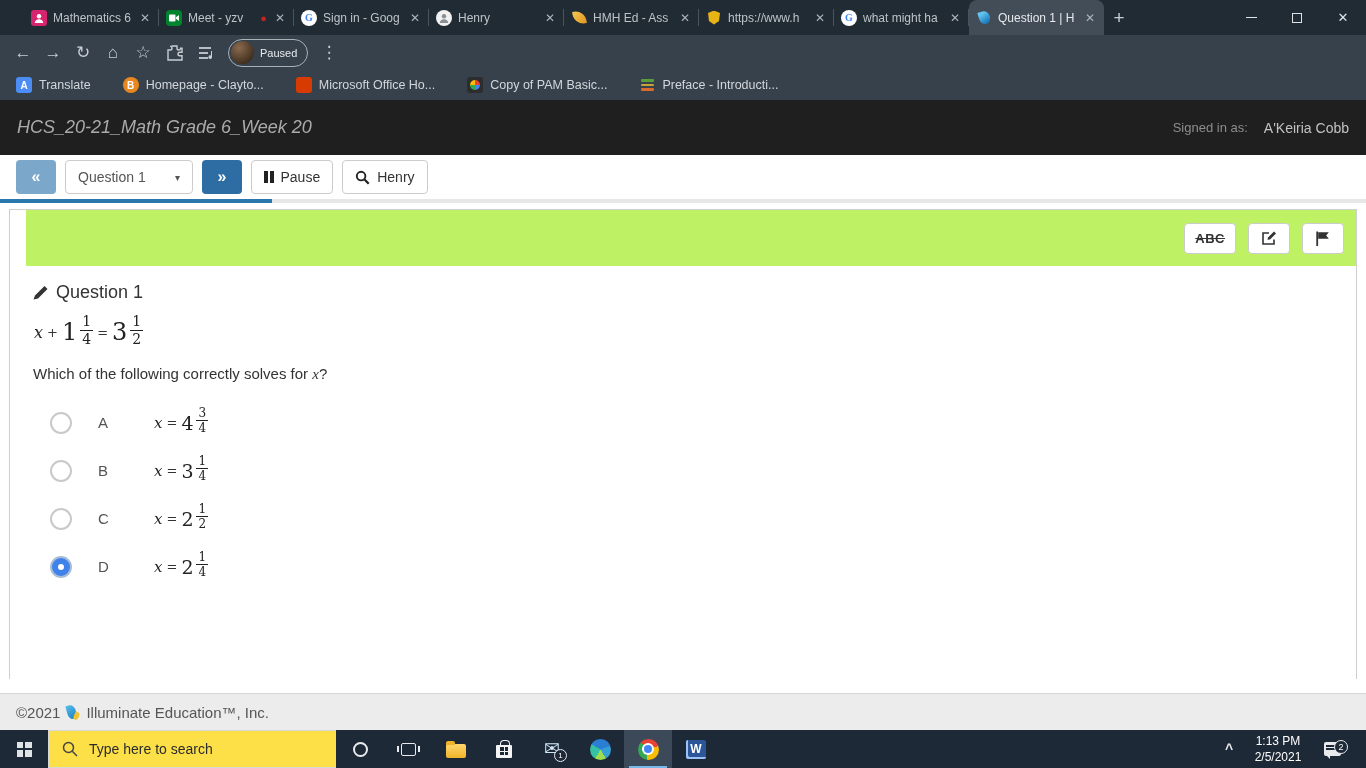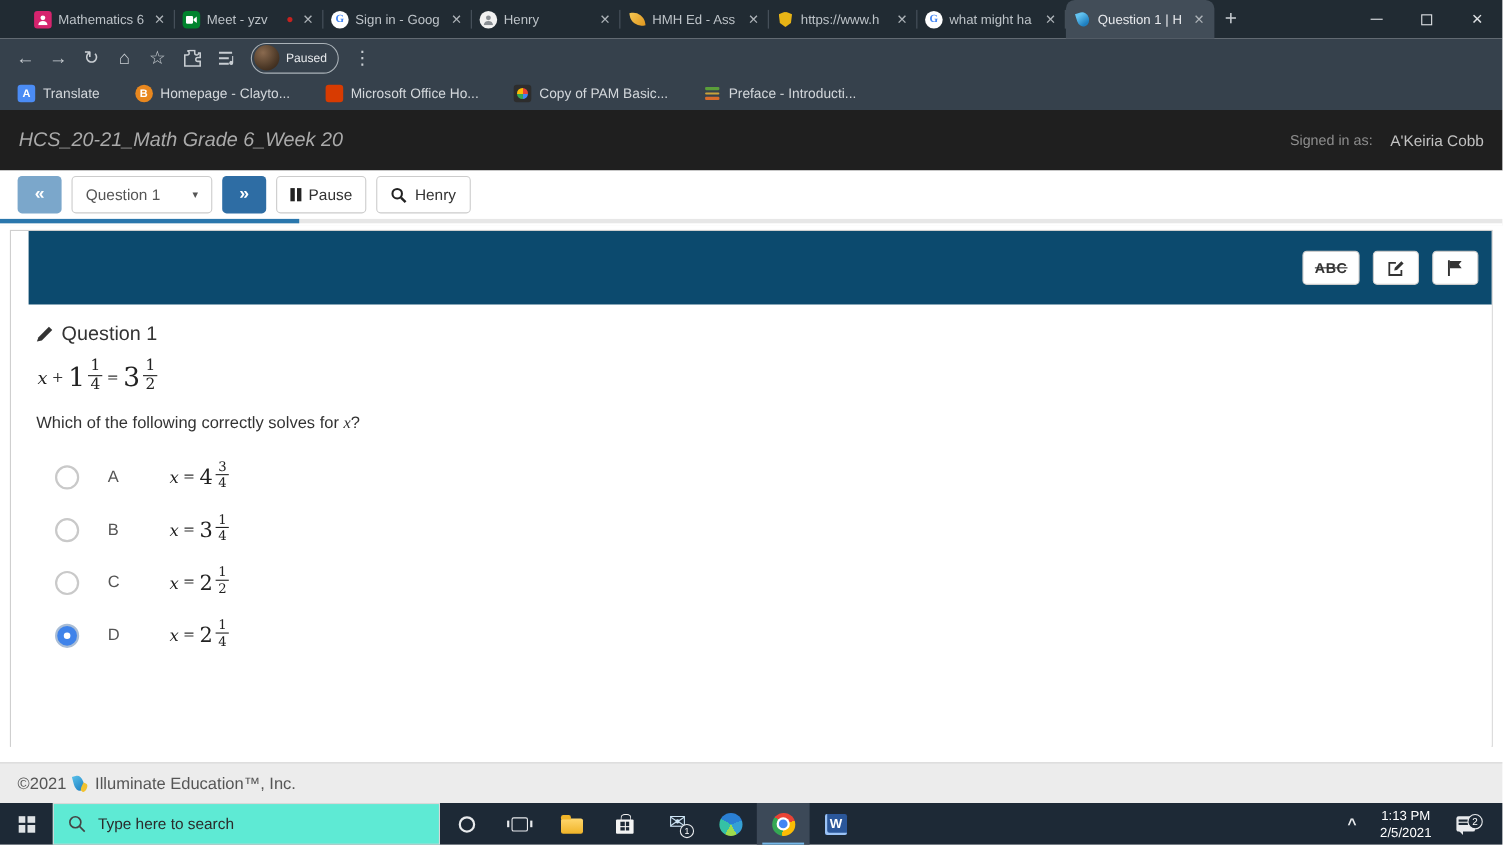--- a/index.html
+++ b/index.html
@@ -75,21 +75,21 @@
   .pause-glyph { display:flex; gap:2.5px; }
   .pause-glyph span { width:3.5px; height:12px; background:#222; display:block; }
   .review-btn { margin-left:auto; }
 
   .progress { height:6px; background:#e7e7e7; border-bottom:2px solid #fff; }
   .progress-fill { height:100%; background:#2a77ad; }
 
   
   .main { height:488px; padding:4px 9px 0; background:#fff; }
   .panel { border:1px solid #cfcfcf; height:470px; }
-  .panel-tools { height:67px; background:#0c4a6e; display:flex; justify-content:flex-end; align-items:center; padding:0 12px; gap:12px;margin-left:16px; }
+  .panel-tools { height:56px; background:#bef264; display:flex; justify-content:flex-end; align-items:center; padding:0 12px; gap:12px;margin-left:16px; }
   .tool-btn { height:31px; min-width:42px; background:#fff; border:1px solid #ccc; border-radius:4px; display:inline-flex;
               align-items:center; justify-content:center; padding:0 10px; font-weight:bold; font-size:13px; color:#333; }
   .abc-txt { text-decoration:line-through; letter-spacing:0.5px; }
   .panel-body { background:#fff; padding:16px 23px; height:414px; }
 
   .qheading { display:flex; align-items:center; gap:8px; font-size:18px; color:#333; }
   .math { font-family:"DejaVu Serif","Liberation Serif",serif; color:#222; }
   .math .var { font-style:italic; font-size:15px; }
   .math .rel { font-size:13px; margin:0 4px; color:#333; }
   .math .whole { font-size:20px; }
@@ -115,21 +115,21 @@
   .footer { height:37px; background:#ececec; border-top:1px solid #d6d6d6; display:flex; align-items:center; padding:0 16px; gap:4px; font-size:15px; color:#555; }
   .flame { width:12px; height:15px; position:relative; margin:0 3px; }
   .flame .b { position:absolute; left:0; top:0; width:9px; height:14px; background:linear-gradient(160deg,#56bde8,#1d7fc1); border-radius:0 60% 55% 55%; transform:rotate(-15deg); }
   .flame .y { position:absolute; right:0; bottom:0; width:5px; height:8px; background:#f2c230; border-radius:0 60% 55% 55%; transform:rotate(25deg); }
 
   
   .taskbar { height:38px; background:#1d2936; display:flex; align-items:stretch; }
   .tb-start { width:48px; display:flex; align-items:center; justify-content:center; }
   .winlogo { width:15px; height:15px; display:grid; grid-template-columns:1fr 1fr; grid-template-rows:1fr 1fr; gap:1.5px; }
   .winlogo span { background:#dfe3e6; }
-  .tb-search { width:352px; background:#5eead4; border:1px solid #d8d8d8; display:flex; align-items:center; gap:11px; padding:0 13px; font-size:14px; color:#2b2b2b; }
+  .tb-search { width:288px; background:#fde047; border:1px solid #d8d8d8; display:flex; align-items:center; gap:11px; padding:0 13px; font-size:14px; color:#2b2b2b; }
   .tb-slot { width:48px; display:flex; align-items:center; justify-content:center; position:relative; }
   .tb-slot.active { background:#3c4958; }
   .tb-slot.active::after { content:''; position:absolute; bottom:0; left:5px; right:5px; height:2px; background:#76b9ea; }
   .cortana { width:15px; height:15px; border:2px solid #e8eaed; border-radius:50%; }
   .taskview { width:15px; height:13px; border:1.5px solid #e8eaed; border-radius:2px; position:relative; }
   .taskview::before { content:''; position:absolute; left:-5px; top:2px; width:2px; height:6px; background:#e8eaed; }
   .taskview::after { content:''; position:absolute; right:-5px; top:2px; width:2px; height:6px; background:#e8eaed; }
   .folder { width:20px; height:14px; background:linear-gradient(#ffd76e,#f0b429); border-radius:2px; position:relative; margin-top:3px; }
   .folder::before { content:''; position:absolute; top:-3px; left:0; width:9px; height:4px; background:#f0b429; border-radius:2px 2px 0 0; }
   .storebag { width:16px; height:13px; background:#f4f4f4; border-radius:1px; position:relative; margin-top:4px; display:flex; align-items:center; justify-content:center; }

